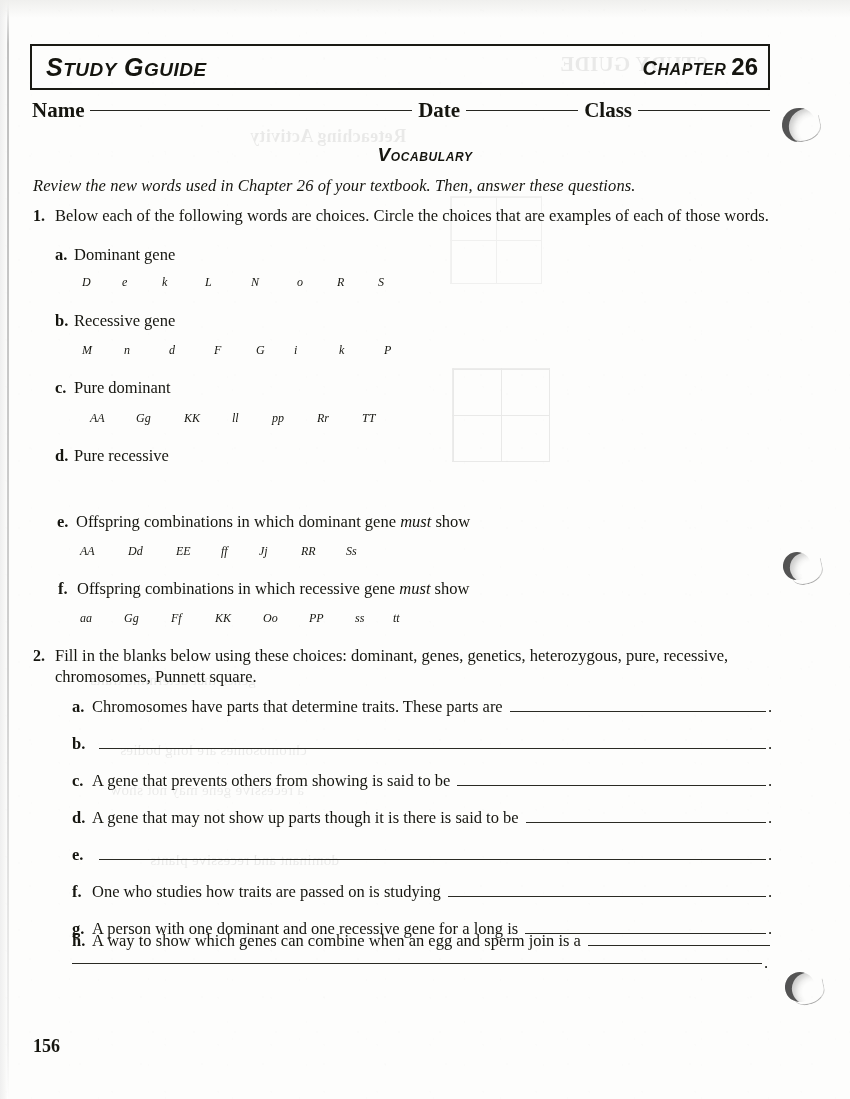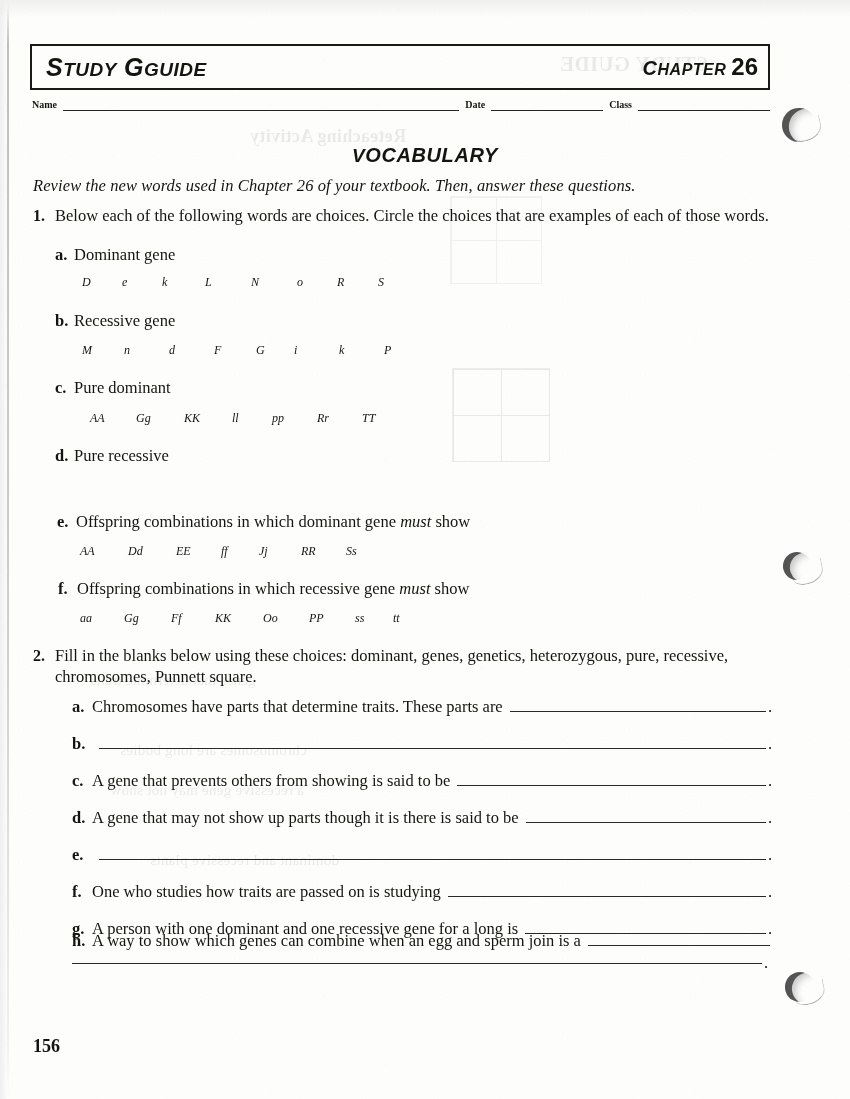--- a/index.html
+++ b/index.html
@@ -153,23 +153,23 @@
     letter-spacing: 0;
   }
 
   
   .ndc-row {
     position: absolute;
     left: 32px;
     top: 98px;
     width: 738px;
     display: flex;
-    align-items: center;
-    font-weight: bold;
-    font-size: 10px;
+    align-items: flex-start;
+    font-weight: bold;
+    font-size: 21px;
   }
   .ndc-label { white-space: nowrap; }
   .ndc-rule {
     border-bottom: 1.6px solid #262620;
     height: 12px;
     margin: 0 6px 0 6px;
   }
   .rule-name  { flex: 1 1 auto; }
   .rule-date  { width: 112px; flex: 0 0 auto; }
   .rule-class { width: 132px; flex: 0 0 auto; margin-right: 0; }
@@ -180,21 +180,21 @@
     left: 0; top: 144px;
     width: 850px;
     text-align: center;
     font-family: "Liberation Sans", "DejaVu Sans", sans-serif;
     font-weight: bold;
     font-style: italic;
     font-size: 19px;
     letter-spacing: .6px;
   }
   .vocab-heading .cap { font-size: 19px; }
-  .vocab-heading .sc  { font-size: 20px; }
+  .vocab-heading .sc  { font-size: 12px; }
 
   .intro-line {
     position: absolute;
     left: 33px; top: 176px;
     font-style: italic;
     font-size: 16.5px;
     letter-spacing: .1px;
   }
 
   .q-num {

